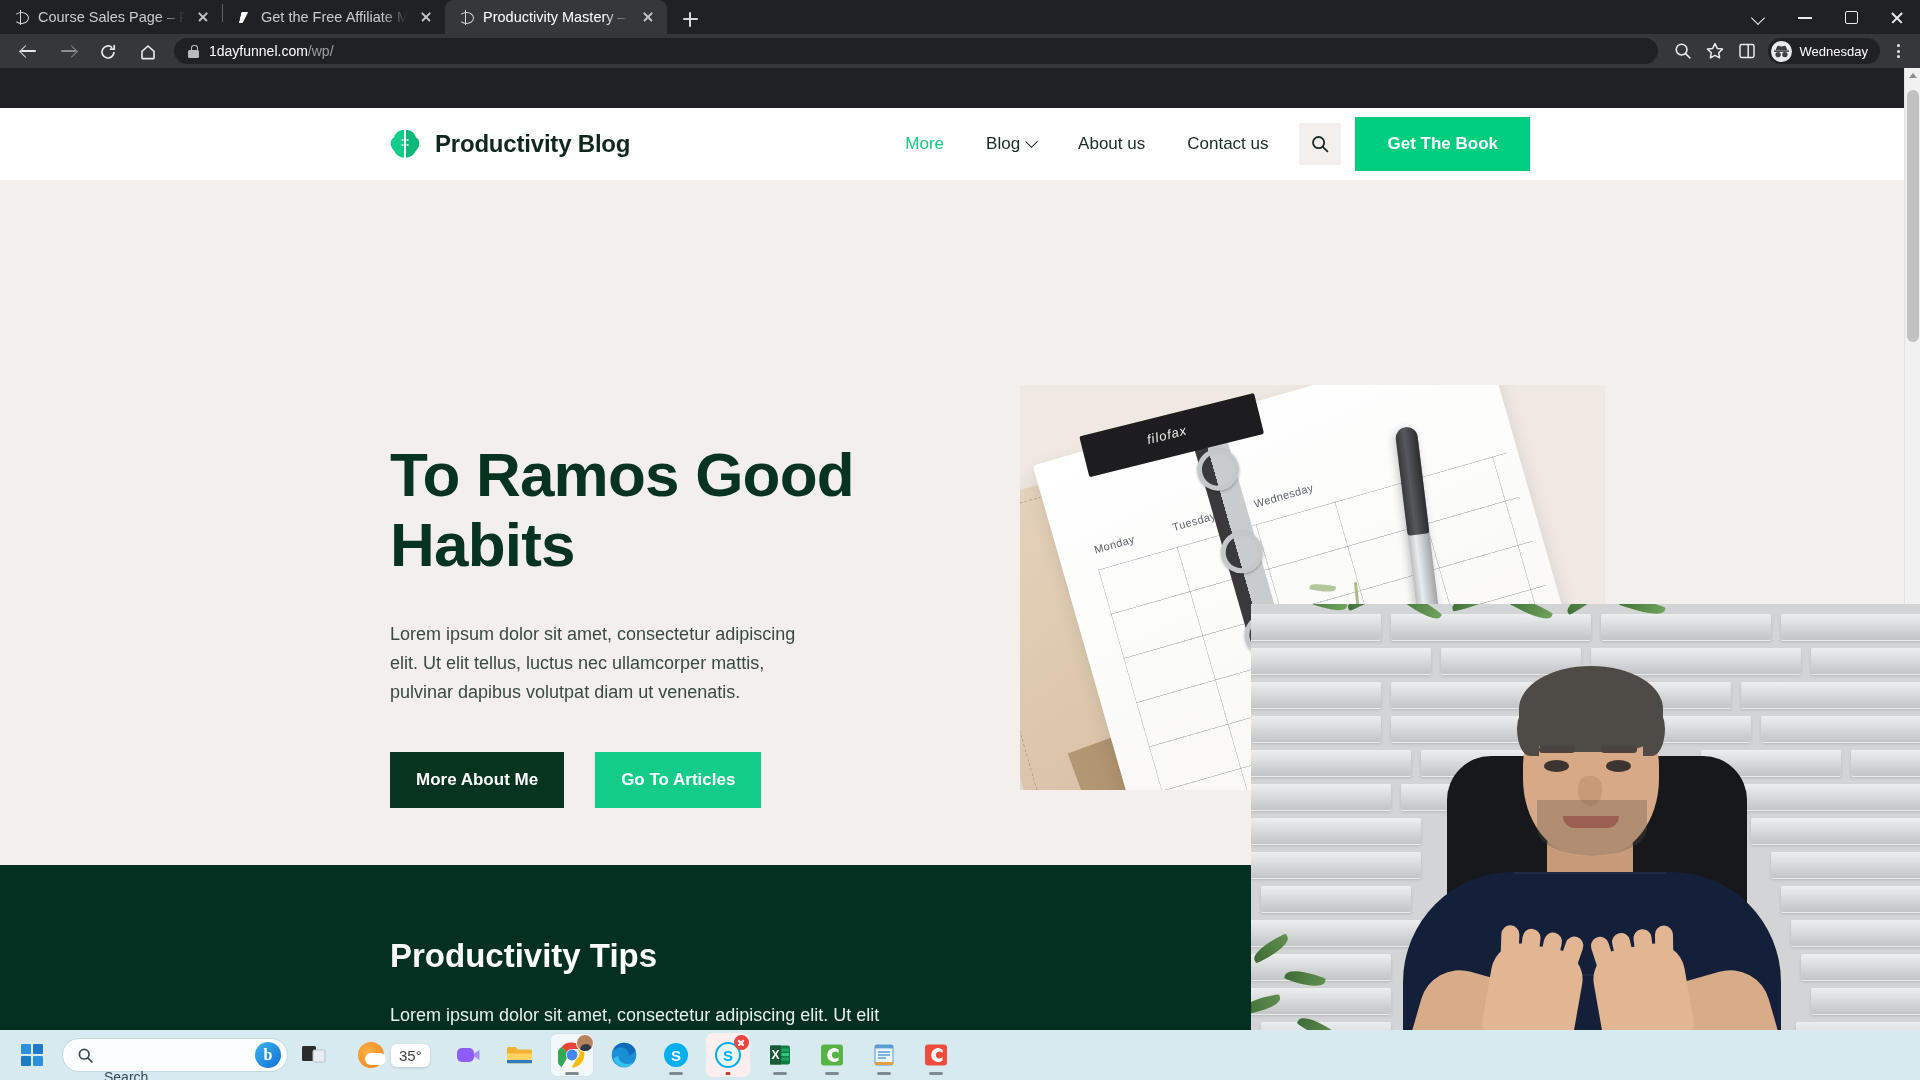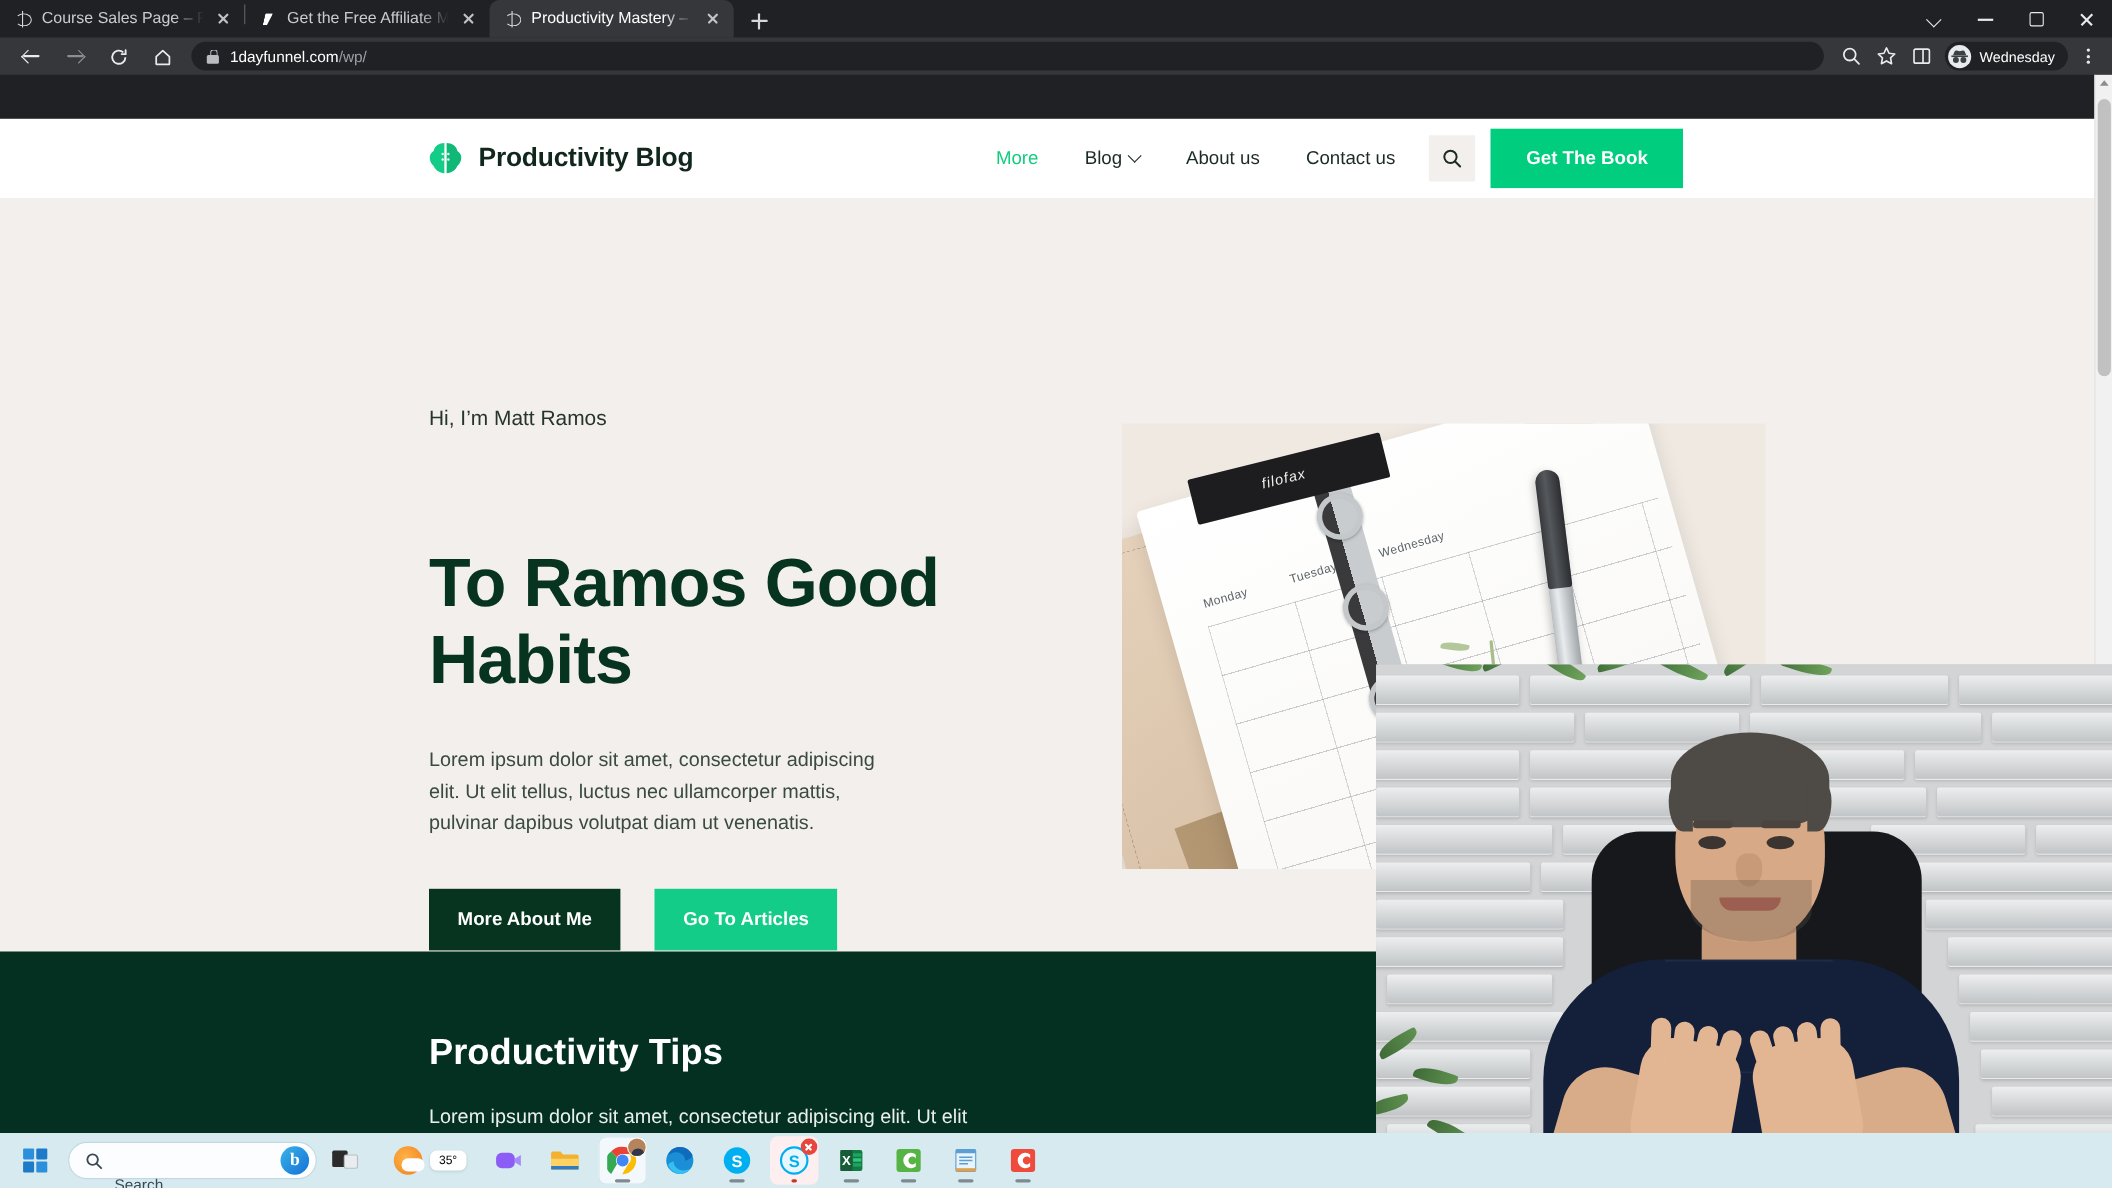--- a/index.html
+++ b/index.html
@@ -458,22 +458,22 @@
   }
   .wx-sun {
     width: 26px; height: 26px; border-radius: 50%;
     background: radial-gradient(circle at 40% 40%, #ffb347, #f07d1a); position: relative;
   }
   .wx-cloud {
     position: absolute; left: 7px; top: 11px; width: 21px; height: 12px;
     background: #fefefe; border-radius: 8px;
   }
   .wx-temp {
-    background: #ffffff; border-radius: 6px; padding: 3px 8px; font-size: 11px;
-    color: #000000; box-shadow: 0 1px 3px rgba(0,0,0,.12);
+    background: #ffffff; border-radius: 6px; padding: 3px 8px; font-size: 15px;
+    color: #404040; box-shadow: 0 1px 3px rgba(0,0,0,.12);
   }
 </style>
 </head>
 <body>
 
 <div id="screen">
 
   <div class="chrome-tabstrip">
     <div class="tab inactive">
       <span class="tab-favicon"><span class="fav-globe"></span></span>
@@ -633,21 +633,20 @@
           <div class="pl-leaf" style="left:370px;top:250px;transform:rotate(-15deg);"></div>
           <div class="pl-leaf" style="left:300px;top:300px;transform:rotate(40deg);"></div>
           <div class="pl-leaf" style="left:470px;top:280px;transform:rotate(-35deg);"></div>
           <div class="pl-leaf" style="left:500px;top:340px;transform:rotate(20deg);"></div>
           <div class="pl-sprig" style="left:352px;top:205px;height:130px;transform:rotate(10deg);"></div>
           <div class="pl-sprig" style="left:486px;top:265px;height:110px;transform:rotate(-12deg);"></div>
         </div>
       </div>
 
       <div class="hero-copy">
-        <div class="hero-kicker">Hi, I’m Matt Ramos</div>
         <h1 class="hero-title">
           <br>
           <span>To Ramos Good Habits</span>
         </h1>
         <p class="hero-sub">Lorem ipsum dolor sit amet, consectetur adipiscing elit. Ut elit tellus, luctus nec ullamcorper mattis, pulvinar dapibus volutpat diam ut venenatis.</p>
         <div class="hero-btns">
           <button class="btn-dark">More About Me</button>
           <button class="btn-green">Go To Articles</button>
         </div>
       </div>

